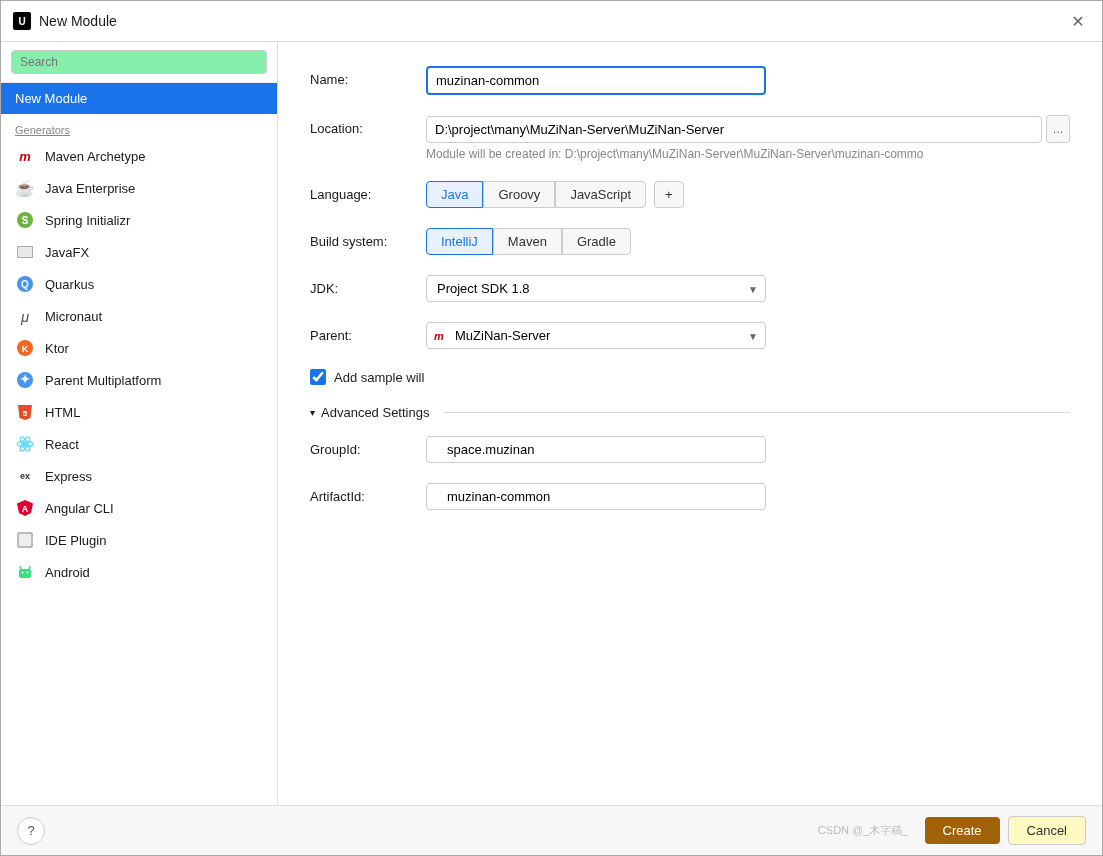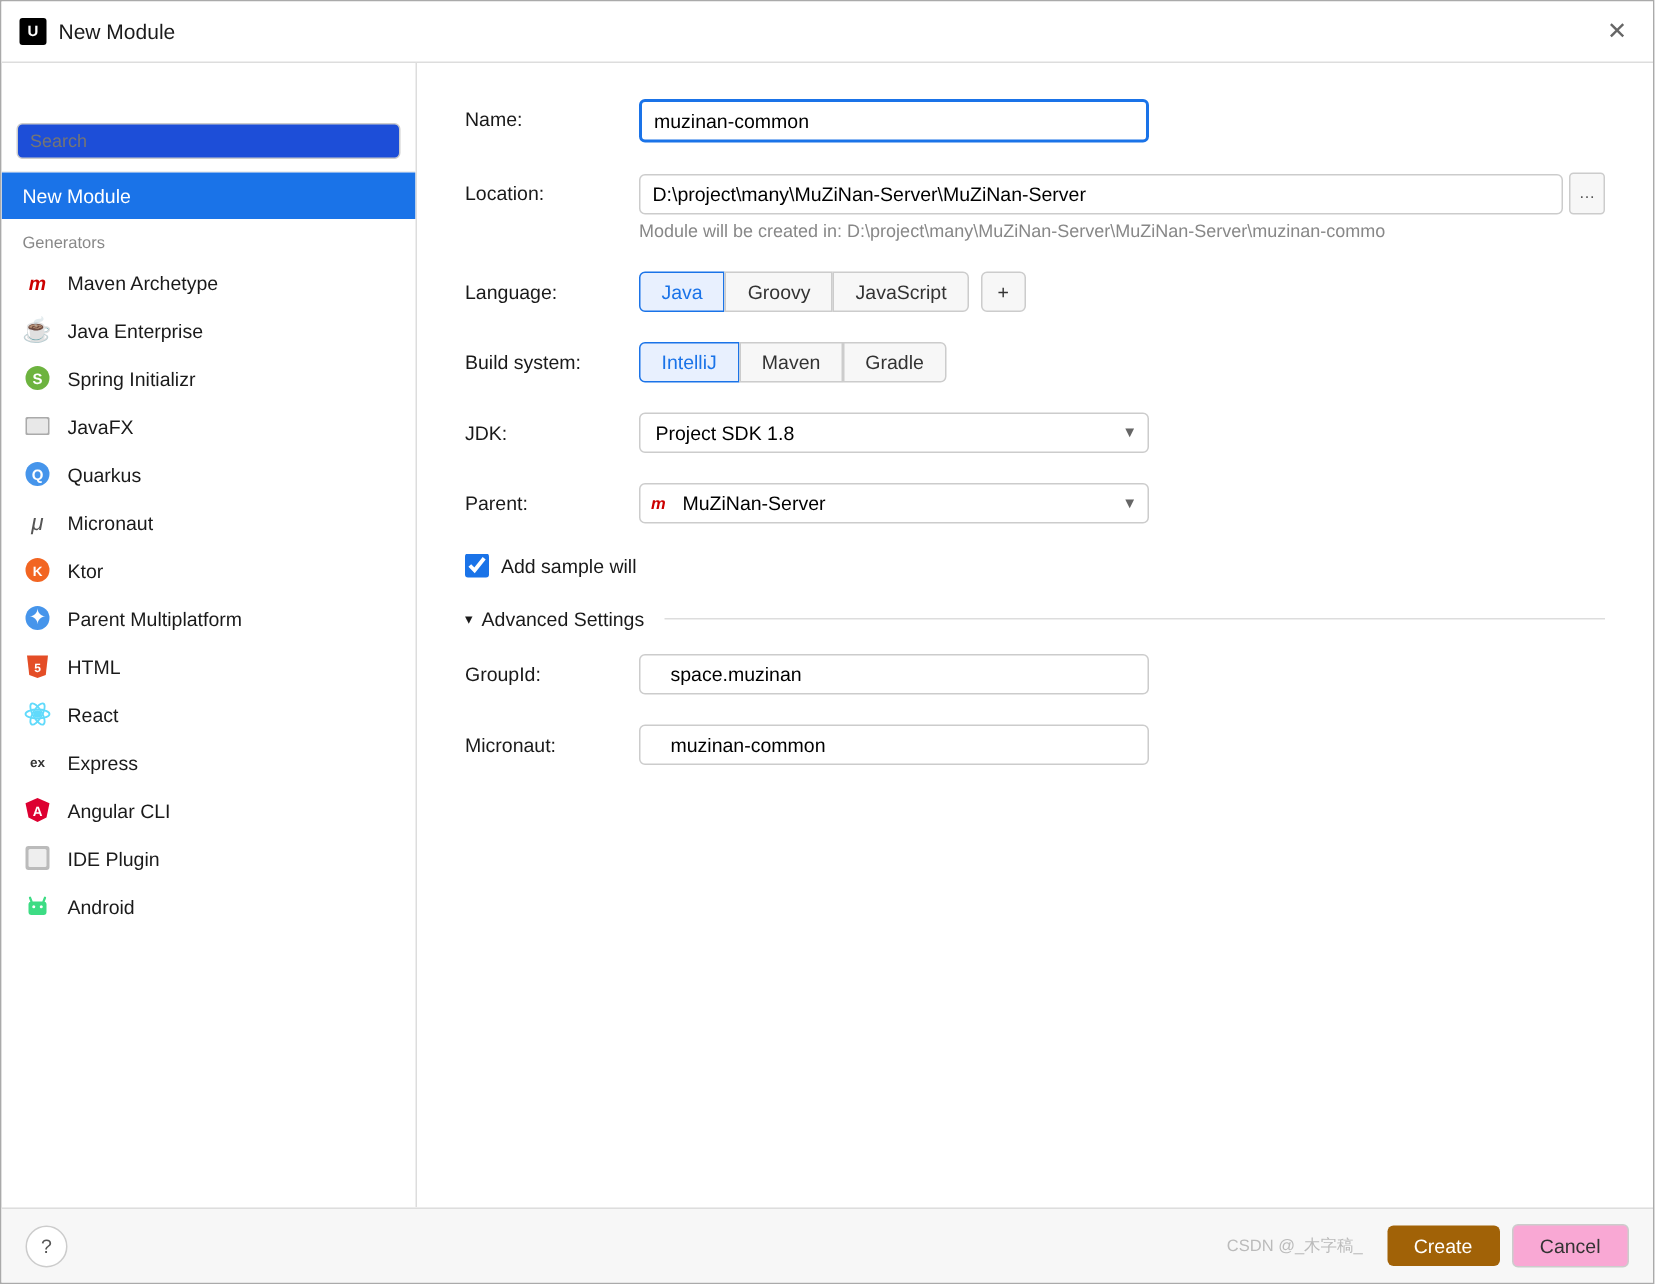--- a/index.html
+++ b/index.html
@@ -85,38 +85,38 @@
       border-bottom: 1px solid #eee;
     }
 
     .search-input {
       width: 100%;
       padding: 4px 8px;
       border: 1px solid #ccc;
       border-radius: 4px;
       font-size: 12px;
       outline: none;
-      background: #1d4ed8;
-      margin-top: 32px;
+      background: #86efac;
     }
 
     .nav-selected {
       background: #1a73e8;
       color: #fff;
       padding: 8px 14px;
       font-size: 13px;
       font-weight: 500;
       cursor: pointer;
     }
 
     .generators-label {
       padding: 10px 14px 4px 14px;
       font-size: 11px;
       color: #888;
       text-transform: none;
+      text-decoration: underline;
     }
 
     .sidebar-item {
       display: flex;
       align-items: center;
       gap: 10px;
       padding: 6px 14px;
       cursor: pointer;
       color: #1a1a1a;
       font-size: 13px;
@@ -345,21 +345,21 @@
       background: #a16207;
       color: #fff;
       border: none;
       border-radius: 4px;
       font-size: 13px;
       cursor: pointer;
     }
 
     .btn-cancel {
       padding: 6px 18px;
-      background: #f9a8d4;
+      background: #fef9c3;
       color: #333;
       border: 1px solid #ccc;
       border-radius: 4px;
       font-size: 13px;
       cursor: pointer;
     }
 
     .btn-help {
       width: 28px;
       height: 28px;
@@ -613,21 +613,21 @@
         </div>
 
         <div class="form-row">
           <label class="form-label">GroupId:</label>
           <div class="form-control">
             <input class="text-input-normal" type="text" value="space.muzinan" style="">
           </div>
         </div>
 
         <div class="form-row">
-          <label class="form-label">Micronaut:</label>
+          <label class="form-label">ArtifactId:</label>
           <div class="form-control">
             <input class="text-input-normal" type="text" value="muzinan-common" style="">
           </div>
         </div>
       </div>
 
     </div>
   </div>
 
   <div class="bottom-bar">

